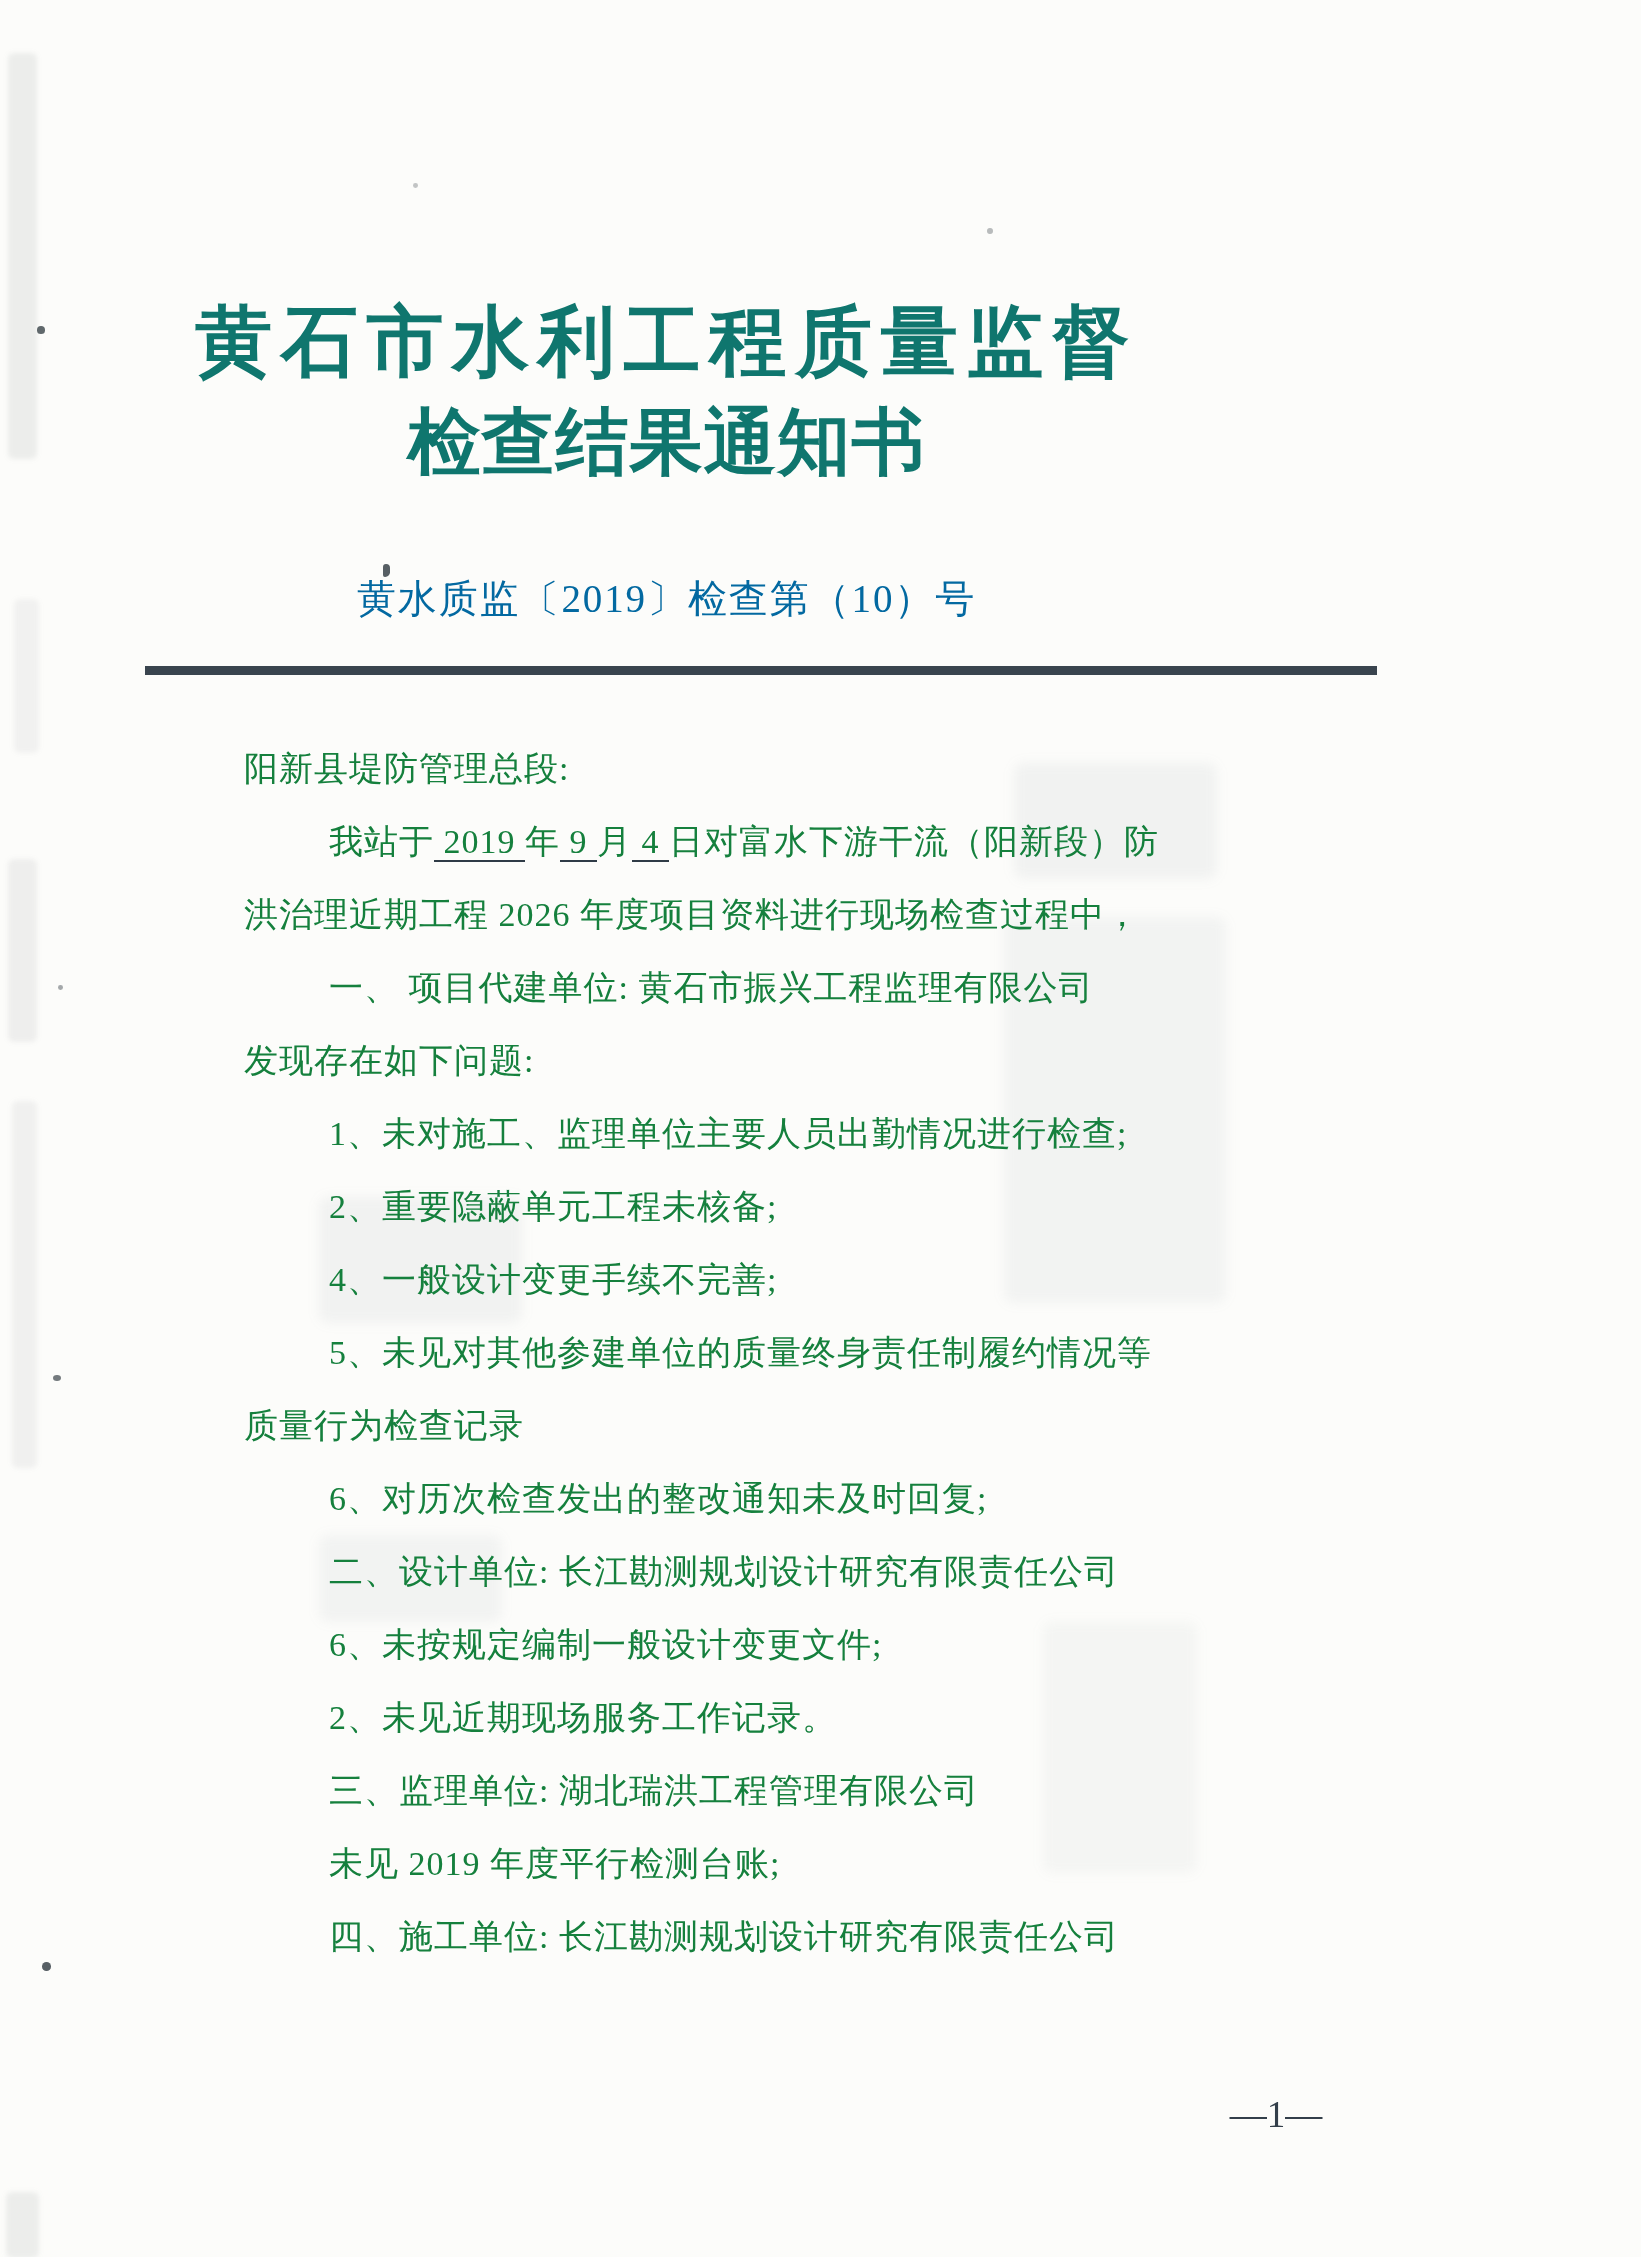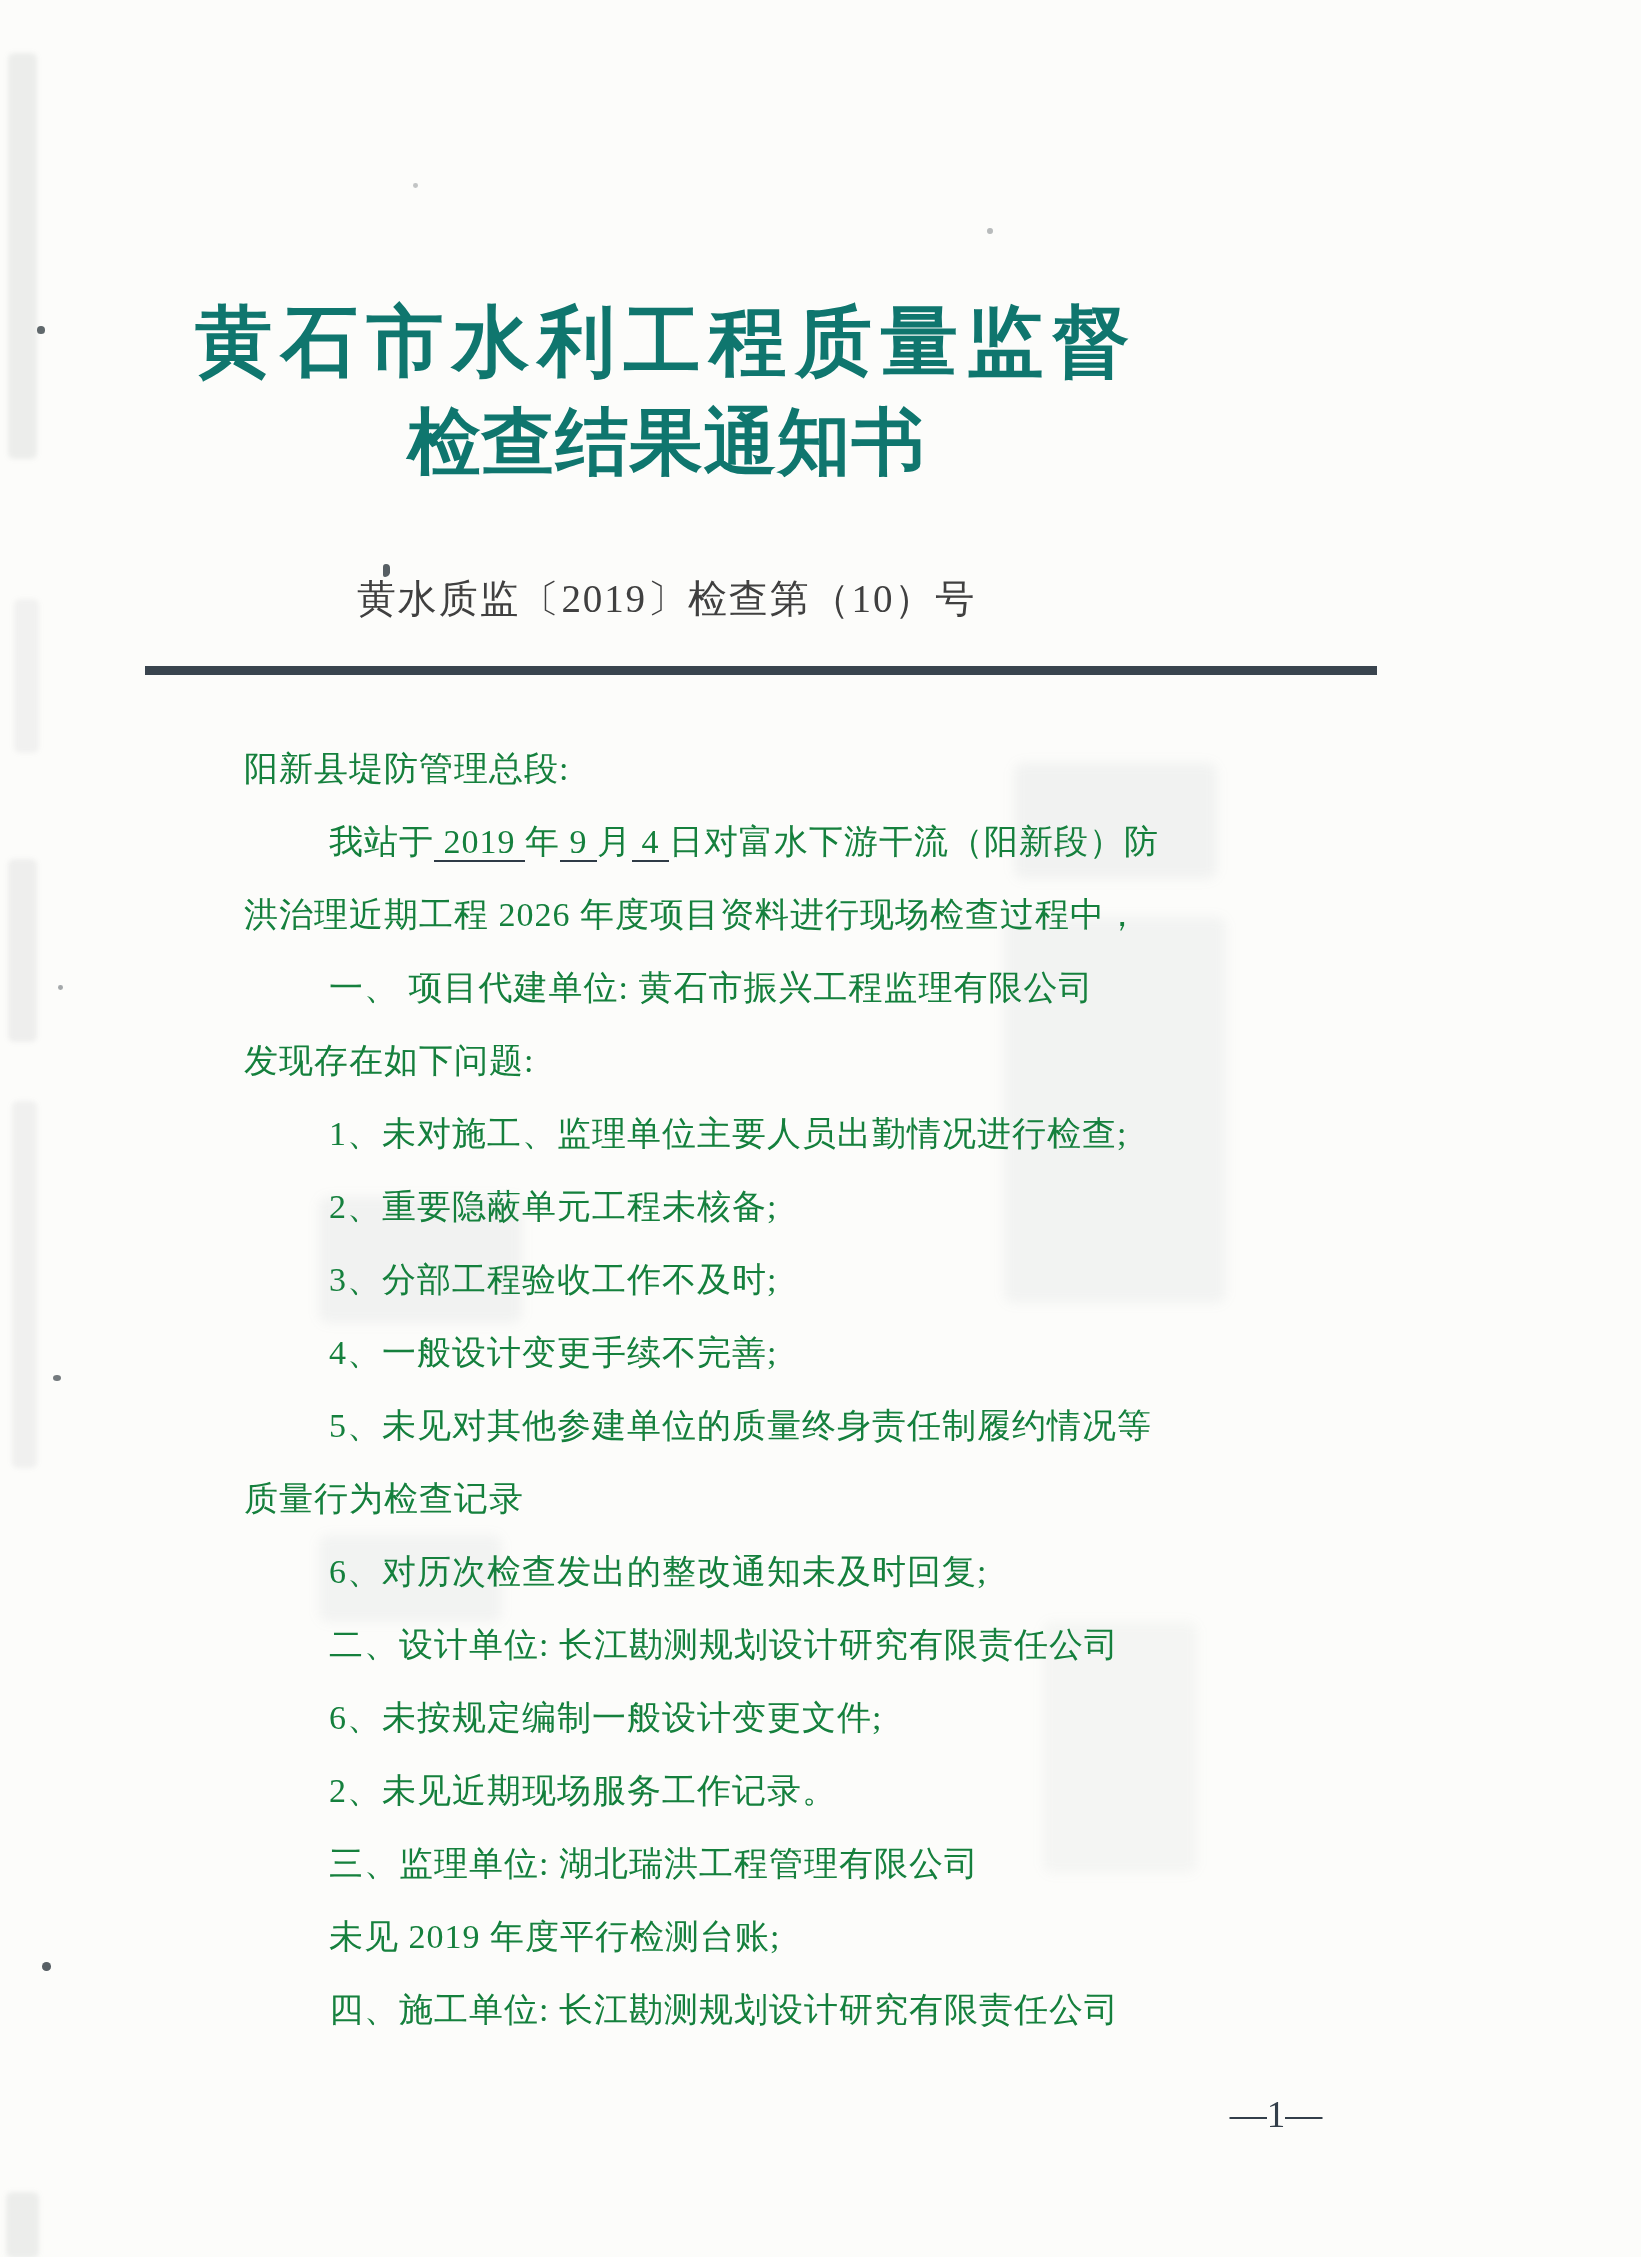--- a/index.html
+++ b/index.html
@@ -43,21 +43,21 @@
 
   
   .doc-number {
     position: absolute;
     top: 572px;
     left: 145px;
     width: 1043px;
     text-align: center;
     font-size: 39px;
     letter-spacing: 1.9px;
-    color: #404040;
+    color: #0369a1;
     white-space: nowrap;
   }
 
   
   .rule {
     position: absolute;
     left: 145px;
     top: 666px;
     width: 1232px;
     height: 8.7px;
@@ -153,21 +153,20 @@
   <div class="rule"></div>
 
   <div class="body-text">
       <div class="line"><span>阳新县堤防管理总段:</span></div>
       <div class="line indent"><span>我站于</span><span class="u"> 2019 </span><span>年</span><span class="u"> 9 </span><span>月</span><span class="u"> 4 </span><span>日对富水下游干流（阳新段）防</span></div>
       <div class="line"><span>洪治理近期工程 2026 年度项目资料进行现场检查过程中，</span></div>
       <div class="line indent"><span>一、 项目代建单位: 黄石市振兴工程监理有限公司</span></div>
       <div class="line"><span>发现存在如下问题:</span></div>
       <div class="line indent"><span>1、未对施工、监理单位主要人员出勤情况进行检查;</span></div>
       <div class="line indent"><span>2、重要隐蔽单元工程未核备;</span></div>
-      <div class="line indent"><span>3、分部工程验收工作不及时;</span></div>
       <div class="line indent"><span>4、一般设计变更手续不完善;</span></div>
       <div class="line indent"><span>5、未见对其他参建单位的质量终身责任制履约情况等</span></div>
       <div class="line"><span>质量行为检查记录</span></div>
       <div class="line indent"><span>6、对历次检查发出的整改通知未及时回复;</span></div>
       <div class="line indent"><span>二、设计单位: 长江勘测规划设计研究有限责任公司</span></div>
       <div class="line indent"><span>6、未按规定编制一般设计变更文件;</span></div>
       <div class="line indent"><span>2、未见近期现场服务工作记录。</span></div>
       <div class="line indent"><span>三、监理单位: 湖北瑞洪工程管理有限公司</span></div>
       <div class="line indent"><span>未见 2019 年度平行检测台账;</span></div>
       <div class="line indent"><span>四、施工单位: 长江勘测规划设计研究有限责任公司</span></div>

